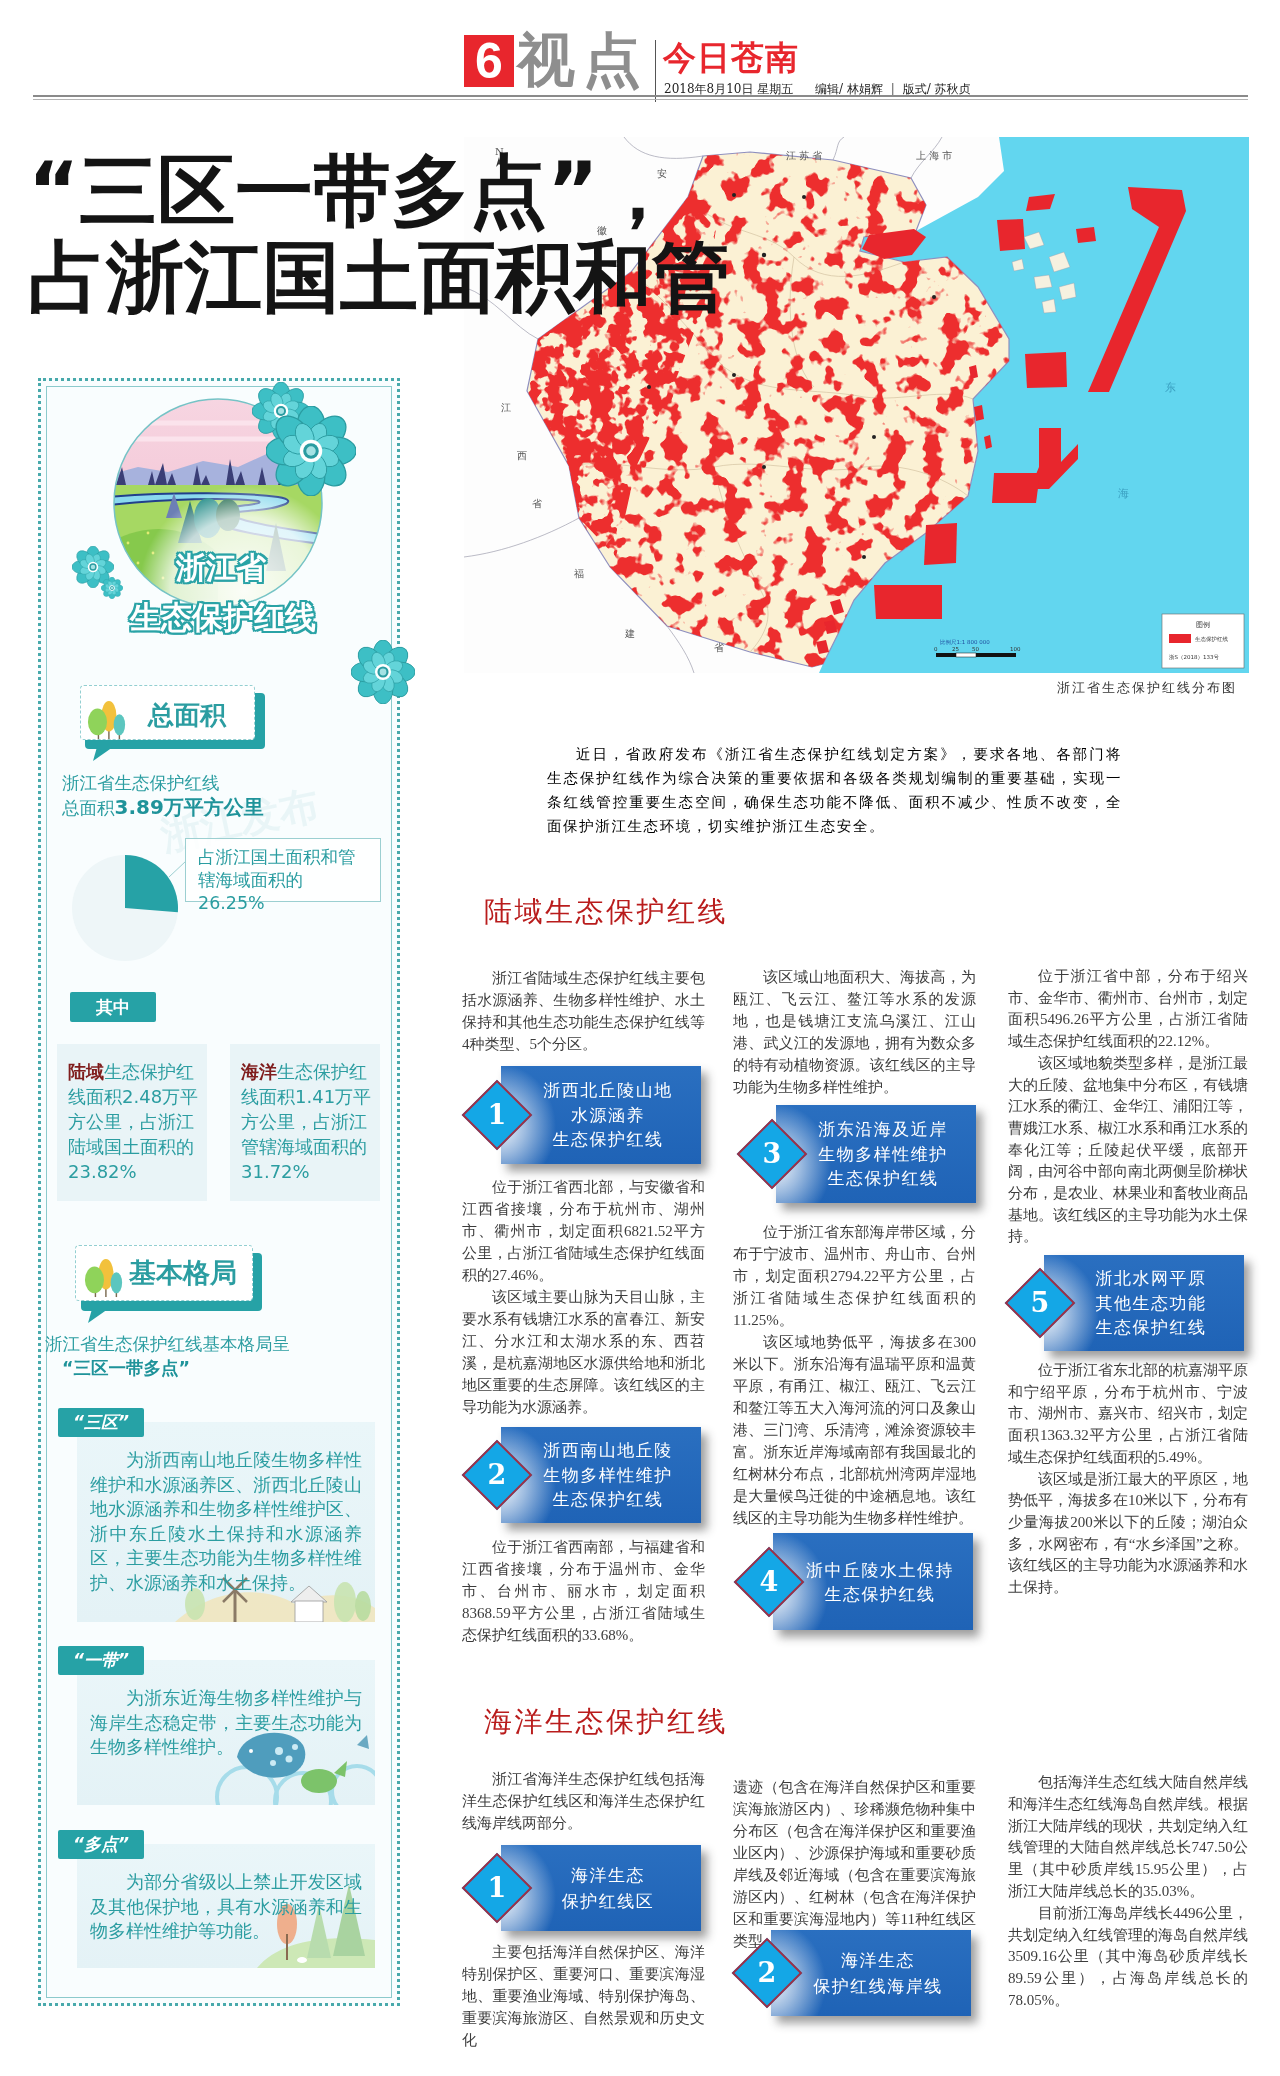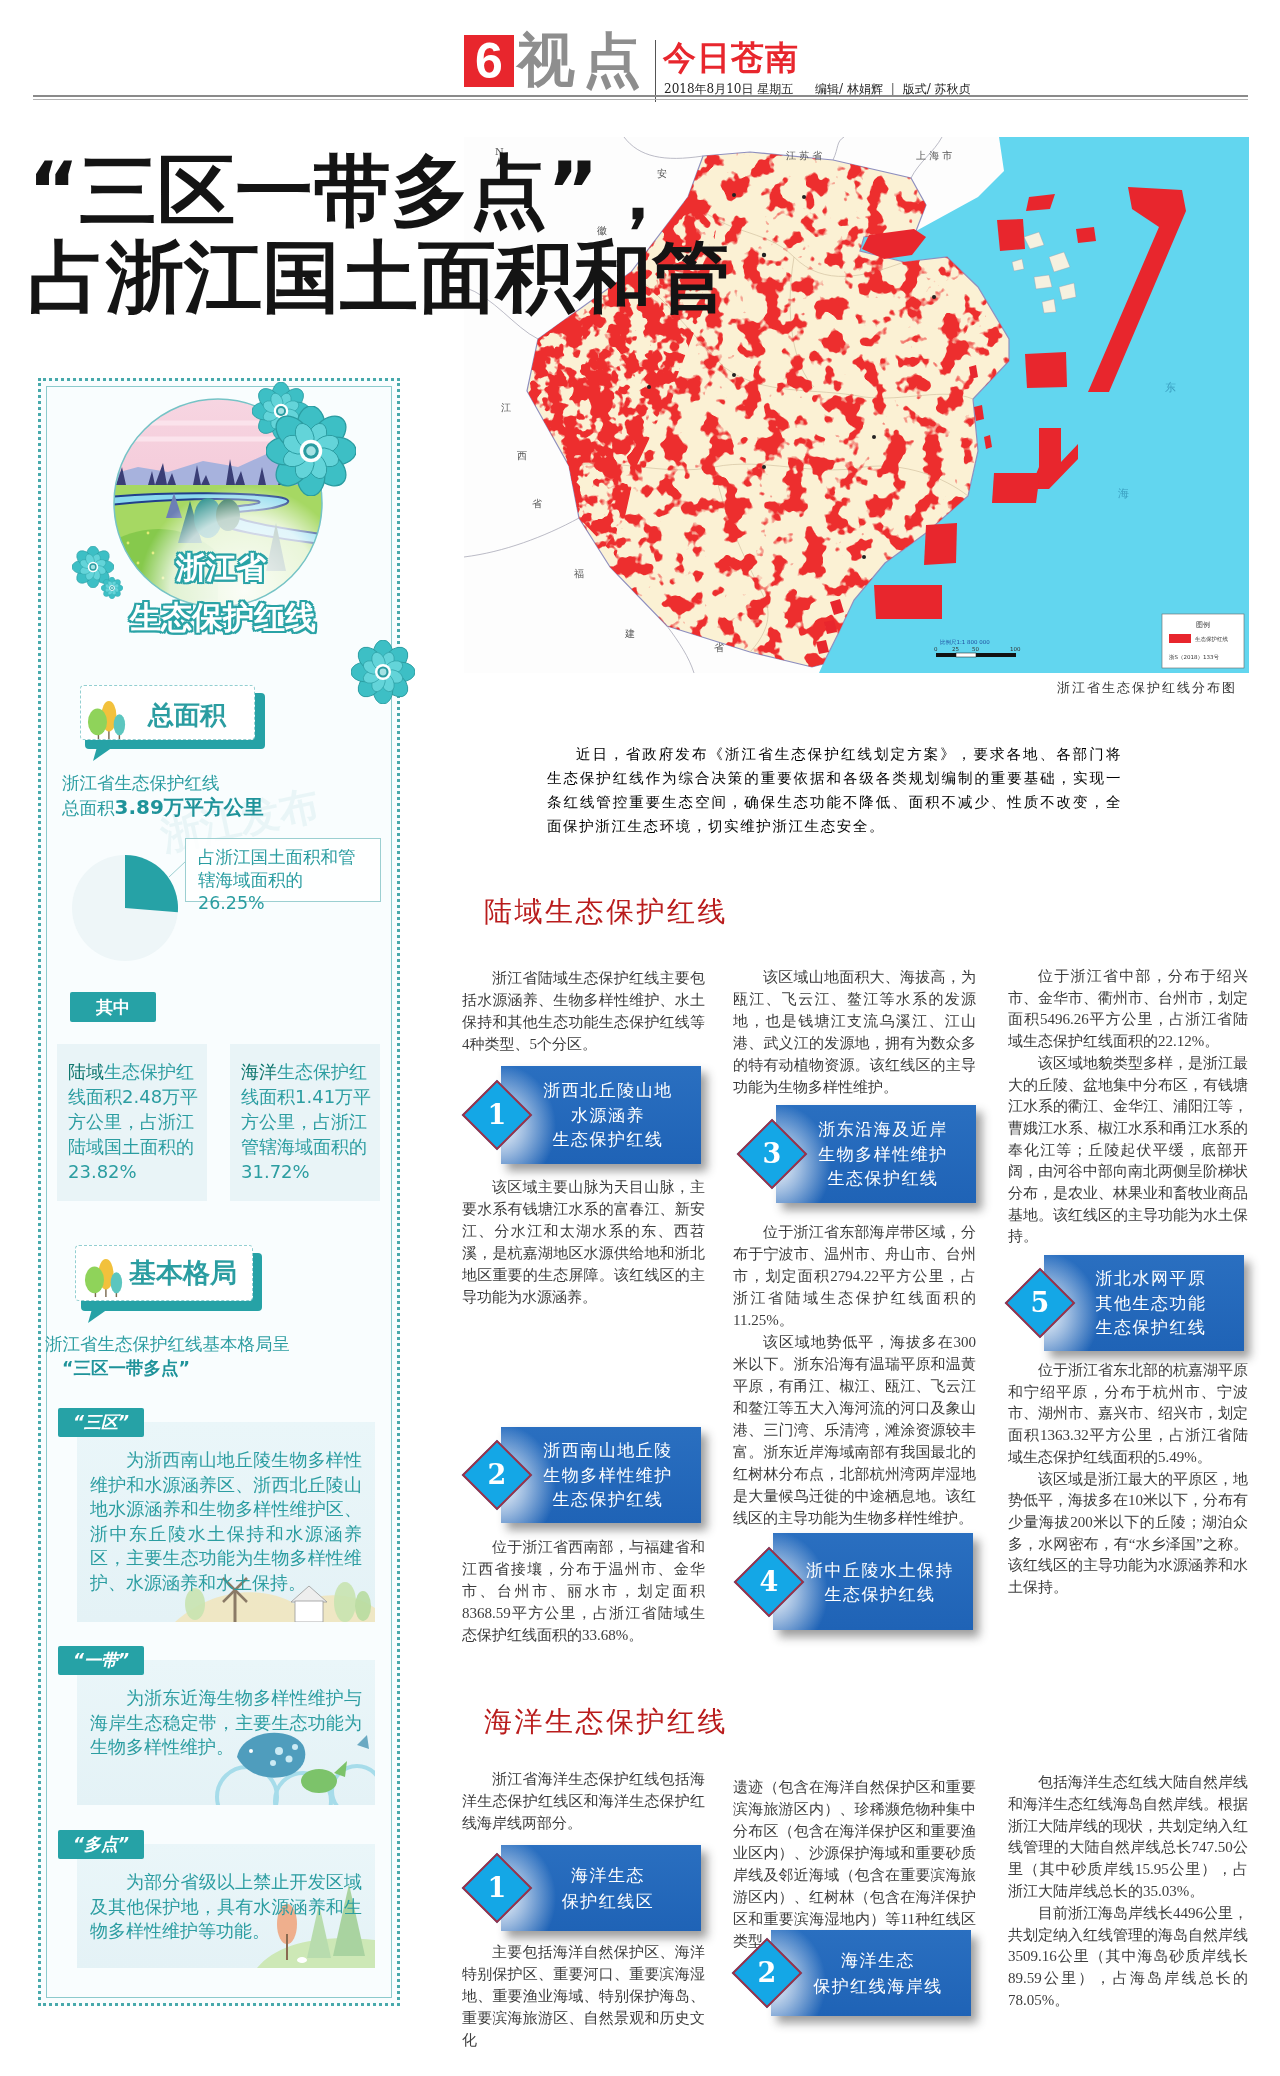--- a/index.html
+++ b/index.html
@@ -44,21 +44,21 @@
 .card{position:absolute;background:#fff;border:1.5px dashed #93cfd1;border-radius:4px;}
 .card-title{position:absolute;font:bold 26px/30px "DejaVu Sans",sans-serif;color:var(--teal-text);white-space:nowrap;}
 .teal-line{position:absolute;font:17.5px/22px "DejaVu Sans",sans-serif;color:var(--teal-text);white-space:nowrap;}
 .teal-line b{font-size:20px;font-weight:bold;color:#1f939a;}
 .callout{position:absolute;width:196px;height:64px;border:1px solid #9ccfd1;background:rgba(255,255,255,.85);padding:7px 0 0 12px;font:17.5px/23px "DejaVu Sans",sans-serif;color:var(--teal-text);}
 .callout span{display:block;width:170px;}
 .watermark{position:absolute;font:bold 40px "DejaVu Serif",serif;color:#2b9da1;opacity:.07;transform:rotate(-12deg);white-space:nowrap;}
 .chip{position:absolute;background:var(--teal);color:#fff;text-align:center;border-radius:2px;}
 .chip.of-which{width:86px;height:30px;font:bold 17px/30px "DejaVu Sans",sans-serif;text-align:center;}
 .stat-box{position:absolute;width:150px;height:157px;background:#e9f4f7;padding:15px 8px 0 11px;font:18px/25px "DejaVu Sans",sans-serif;color:var(--teal-text);}
-.stat-box b{font-weight:normal;color:#0f766e;}
+.stat-box b{font-weight:bold;color:#7f1d1d;}
 .item{position:absolute;width:298px;background:linear-gradient(180deg,#eaf6f9,#e4f2f6);}
 .item-label{position:absolute;left:-19px;top:-14px;width:86px;height:29px;background:var(--teal);color:#fff;font:bold italic 17px/29px "DejaVu Sans",sans-serif;text-align:center;border-radius:2px;z-index:3;}
 .item-text{position:absolute;left:13px;top:26px;width:272px;margin:0;font:18px/24.5px "DejaVu Sans",sans-serif;color:var(--teal-text);text-indent:2em;text-align:justify;z-index:2;}
 .deco{position:absolute;z-index:1;}
 
 
 .intro{position:absolute;left:538px;top:733px;width:575px;margin:9px;font:14.5px/24px "Liberation Serif","DejaVu Serif",serif;letter-spacing:1.6px;color:#000000;text-indent:2em;text-align:justify;}
 .sec-heading{position:absolute;left:478px;margin:6px;font:normal 28px/34px "DejaVu Sans",sans-serif;letter-spacing:2.5px;color:#b91c1c;white-space:nowrap;}
 .col{position:absolute;width:243px;font:15px/22px "Liberation Serif","DejaVu Serif",serif;color:#3c3c3c;text-align:justify;}
 .col p{margin:0;text-indent:2em;}
@@ -417,20 +417,21 @@
     <div class="b-box"></div>
     <div class="b-diamond"></div>
     <div class="b-num">1</div>
     <div class="b-lines">
       <span>浙西北丘陵山地</span>
       <span>水源涵养</span>
       <span>生态保护红线</span>
     </div>
   </div>
   <div class="col" style="left:462px;top:1176px">
+    <p>位于浙江省西北部，与安徽省和江西省接壤，分布于杭州市、湖州市、衢州市，划定面积6821.52平方公里，占浙江省陆域生态保护红线面积的27.46%。</p>
     <p>该区域主要山脉为天目山脉，主要水系有钱塘江水系的富春江、新安江、分水江和太湖水系的东、西苕溪，是杭嘉湖地区水源供给地和浙北地区重要的生态屏障。该红线区的主导功能为水源涵养。</p>
   </div>
   <div class="badge" style="left:462px;top:1427px;height:96px">
     <div class="b-box"></div>
     <div class="b-diamond"></div>
     <div class="b-num">2</div>
     <div class="b-lines">
       <span>浙西南山地丘陵</span>
       <span>生物多样性维护</span>
       <span>生态保护红线</span>

